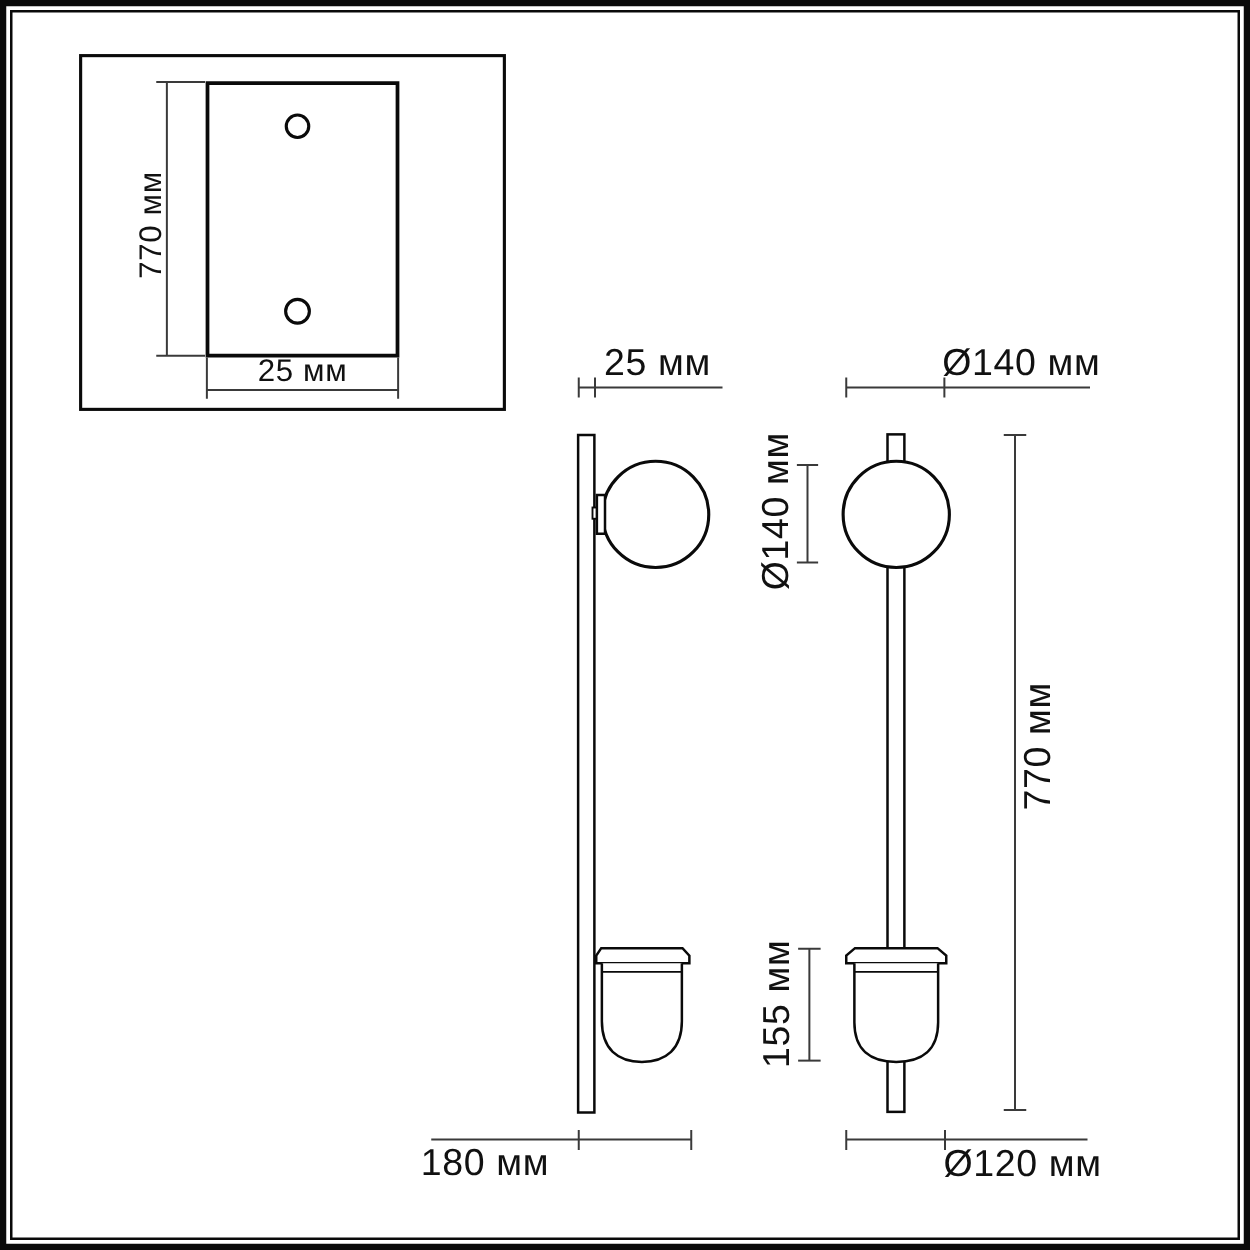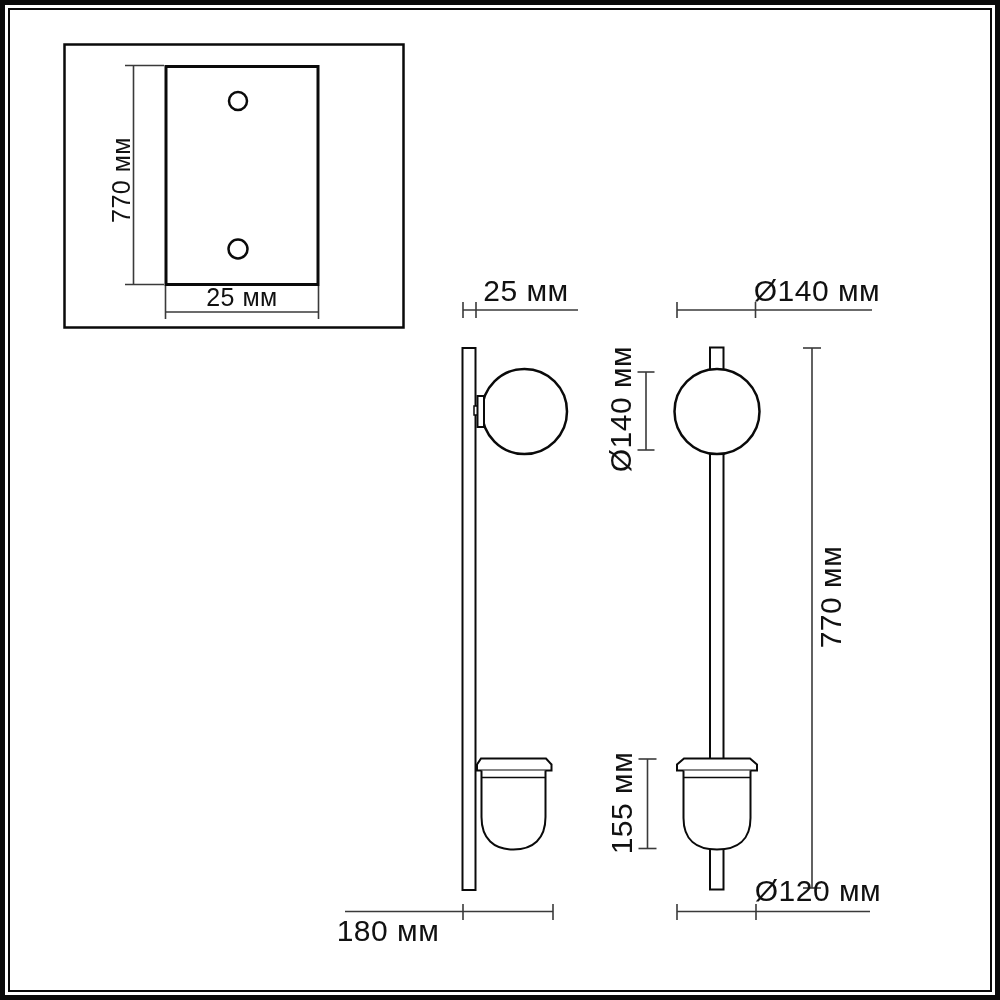--- a/index.html
+++ b/index.html
@@ -124,14 +124,14 @@
   <span class="dim-label" style="left:388px;top:931px;">180 мм</span>
 
   <span class="dim-label" style="left:817px;top:291px;">Ø140 мм</span>
 
   <span class="dim-label vert" style="left:621px;top:409px;">Ø140 мм</span>
 
   <span class="dim-label vert" style="left:622px;top:803px;">155 мм</span>
 
   <span class="dim-label vert" style="left:831px;top:597px;">770 мм</span>
 
-  <span class="dim-label" style="left:818px;top:891px;">Ø120 мм</span>
+  <span class="dim-label" style="left:818px;top:932px;">Ø120 мм</span>
 </div>
 
 </body></html>

